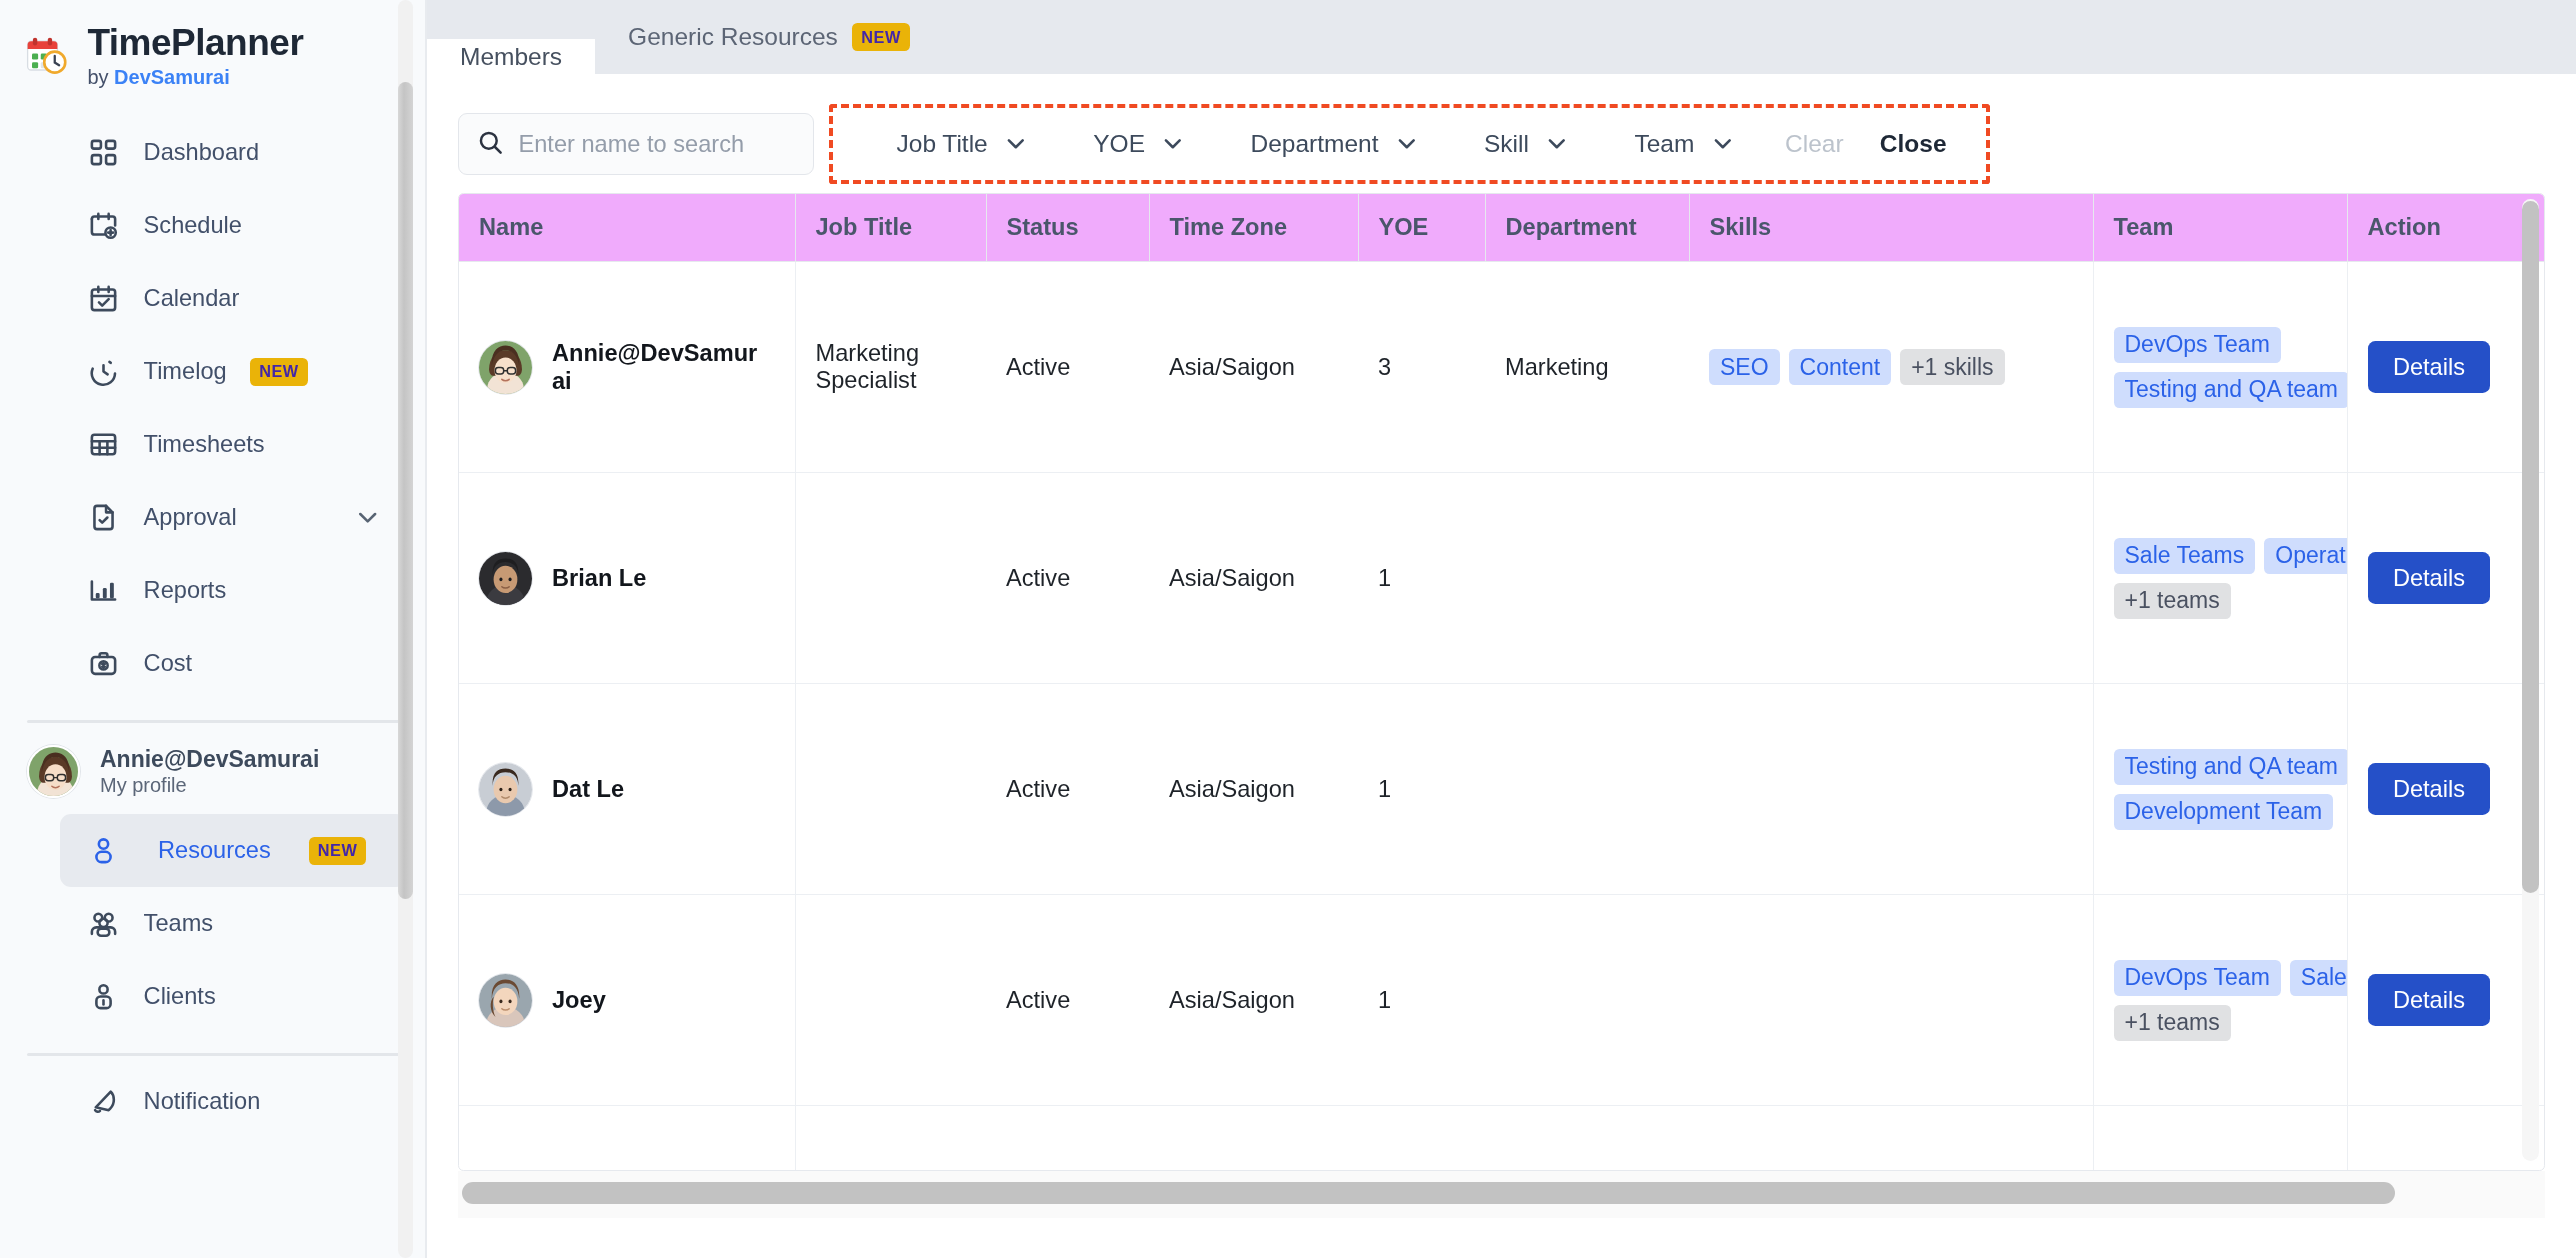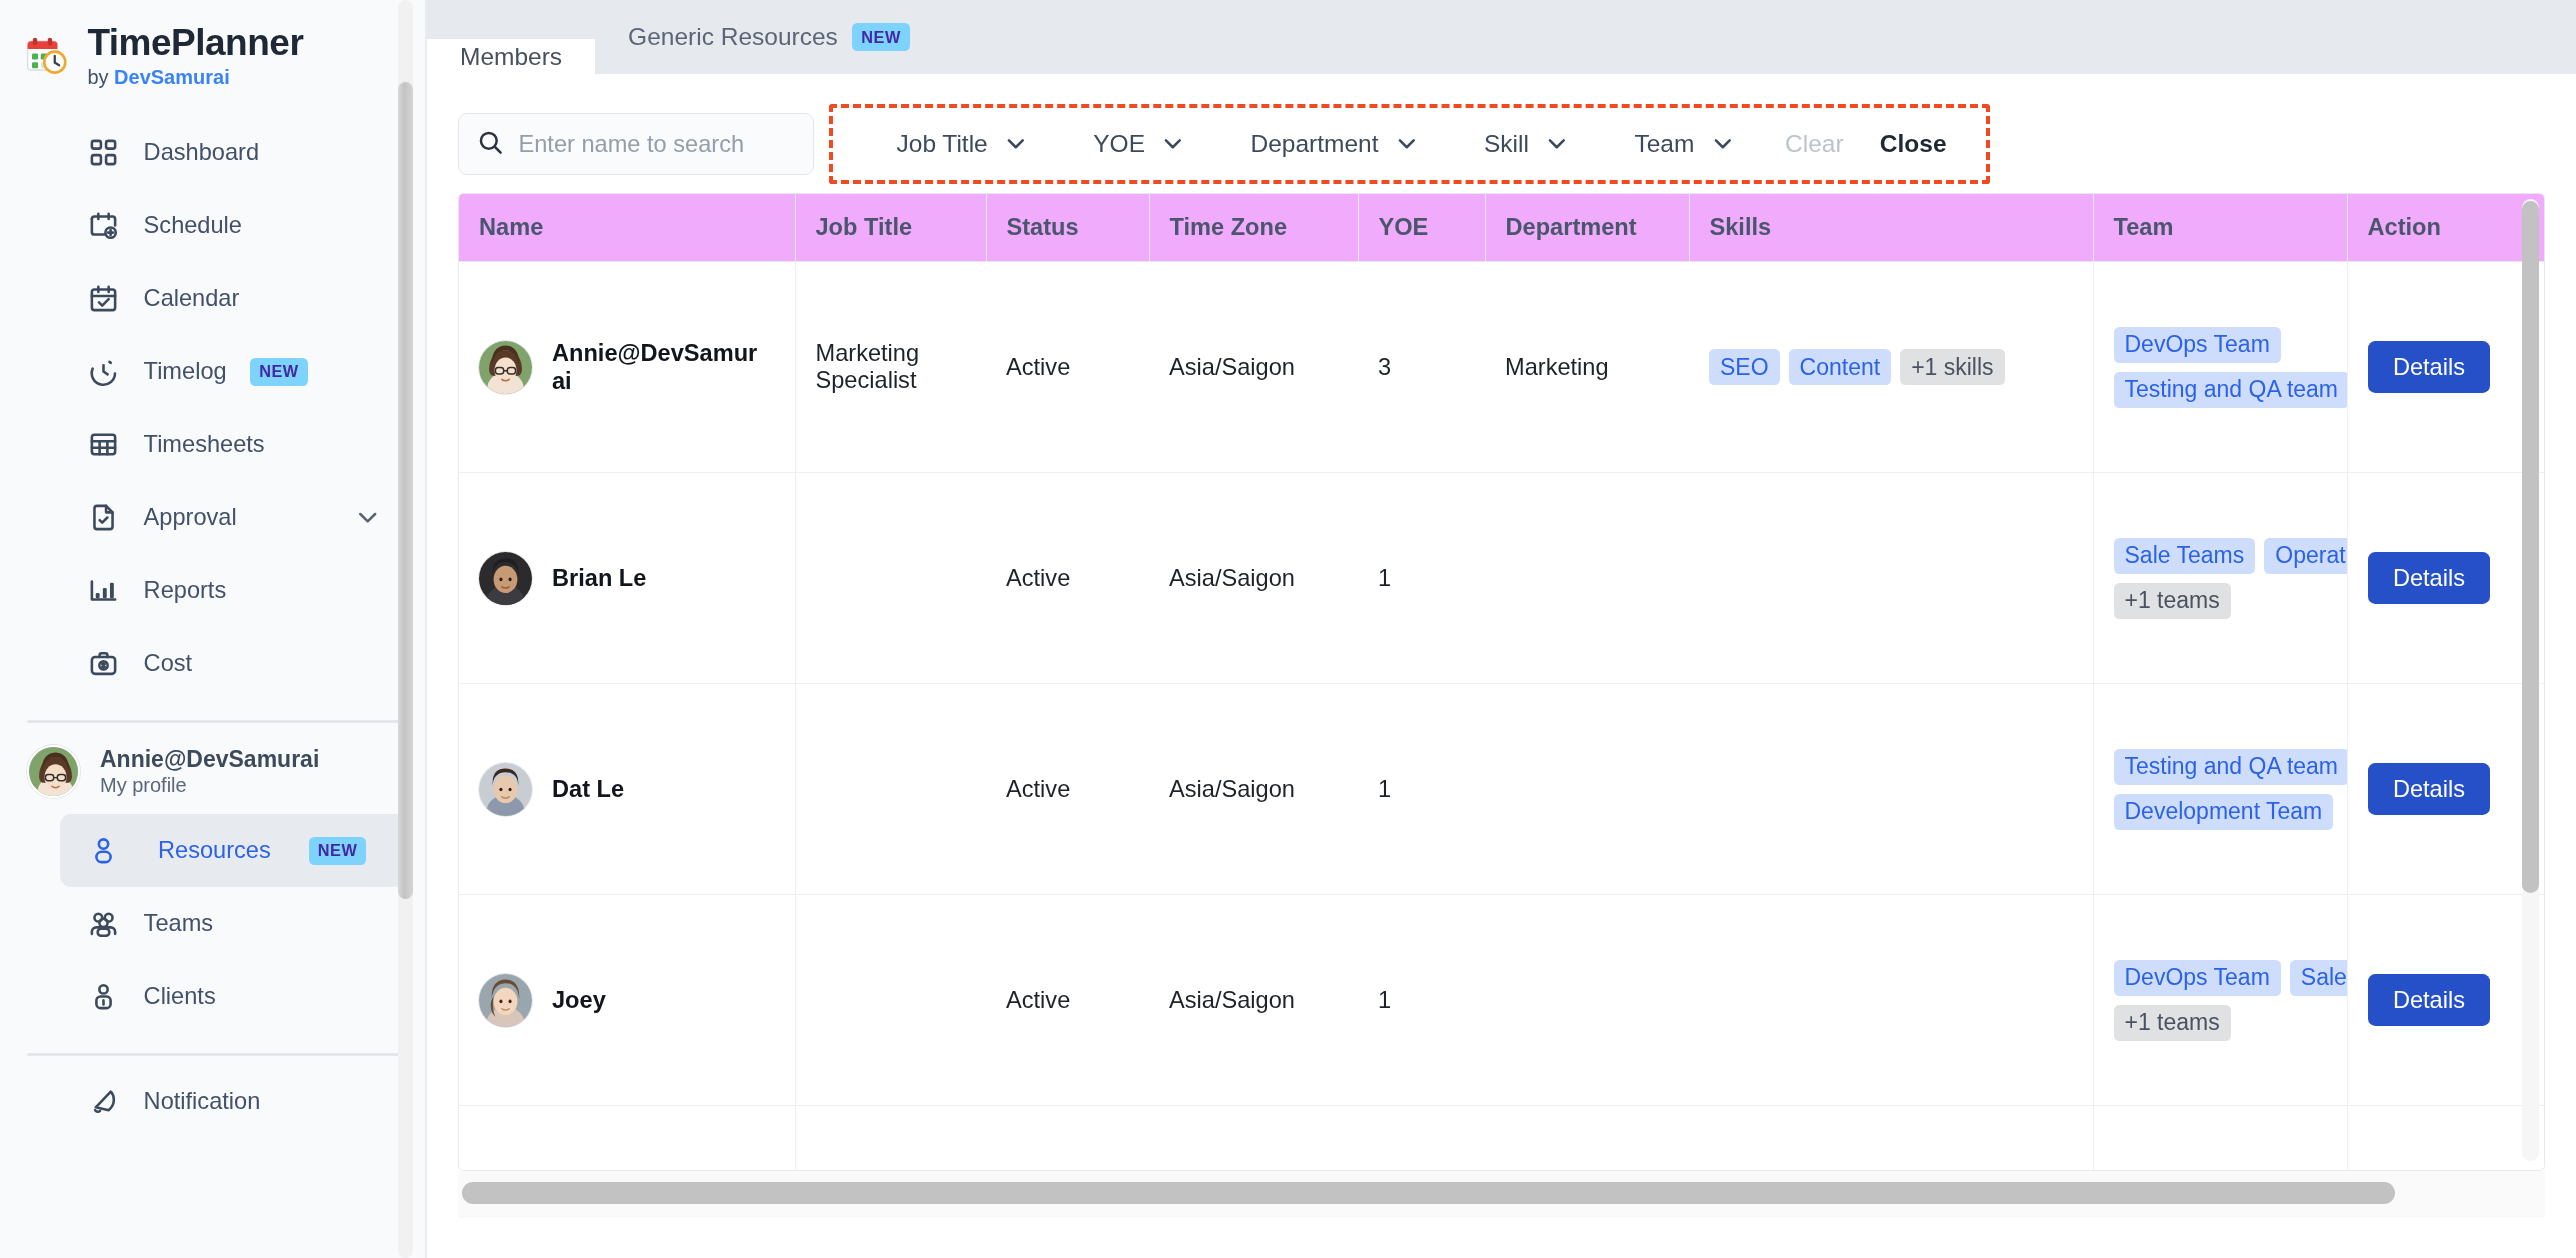--- a/index.html
+++ b/index.html
@@ -30,21 +30,21 @@
     height:73px; padding:0 27px 0 27px; margin:0 20px;
     border-radius:11px; cursor:pointer; position:relative;
   }
   .nav-item .nav-label { font-size:23.6px; color:#42506a; white-space:nowrap; }
   .nav-item.active { background:#e7eaef;gap:38px; }
   .nav-item.active .nav-label { color:#2b62e8; }
   .nav-icon { width:33px; height:33px; flex:0 0 33px; display:flex; align-items:center; justify-content:center; }
   .nav-icon svg { width:31px; height:31px; display:block; }
   .badge-new {
     font-size:16.3px; font-weight:bold; color:#4327a8;
-    background:#7dd3fc; border-radius:5.4px; padding:4.5px 9px; letter-spacing:0.5px;
+    background:#eab308; border-radius:5.4px; padding:4.5px 9px; letter-spacing:0.5px;
   }
   .nav-chevron { margin-left:auto; width:25.4px; height:25.4px; opacity:.85; }
   .divider { height:2.7px; background:#e3e6ea; margin:20px 27px 9px 27px; border-radius:1.8px; }
 
   .profile { display:flex; align-items:center; gap:20px; padding:12.7px 27px 16.3px 27px; cursor:pointer; }
   .avatar-ring {
     width:53px;height:53px;border-radius:50%;flex:0 0 53px; overflow:hidden;
     border:2.7px solid #ffffff; box-shadow:0 0 0 0.9px #dfe3e8;
   }
   .profile-name { font-size:23px; font-weight:bold; color:#3d4a5c; line-height:1.15; }

